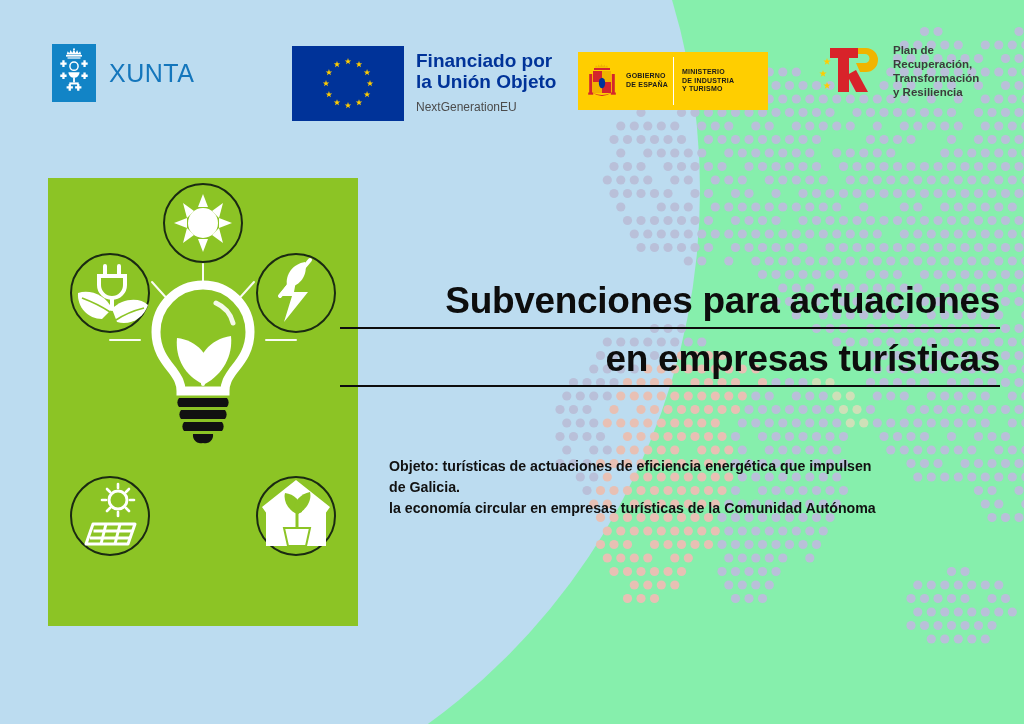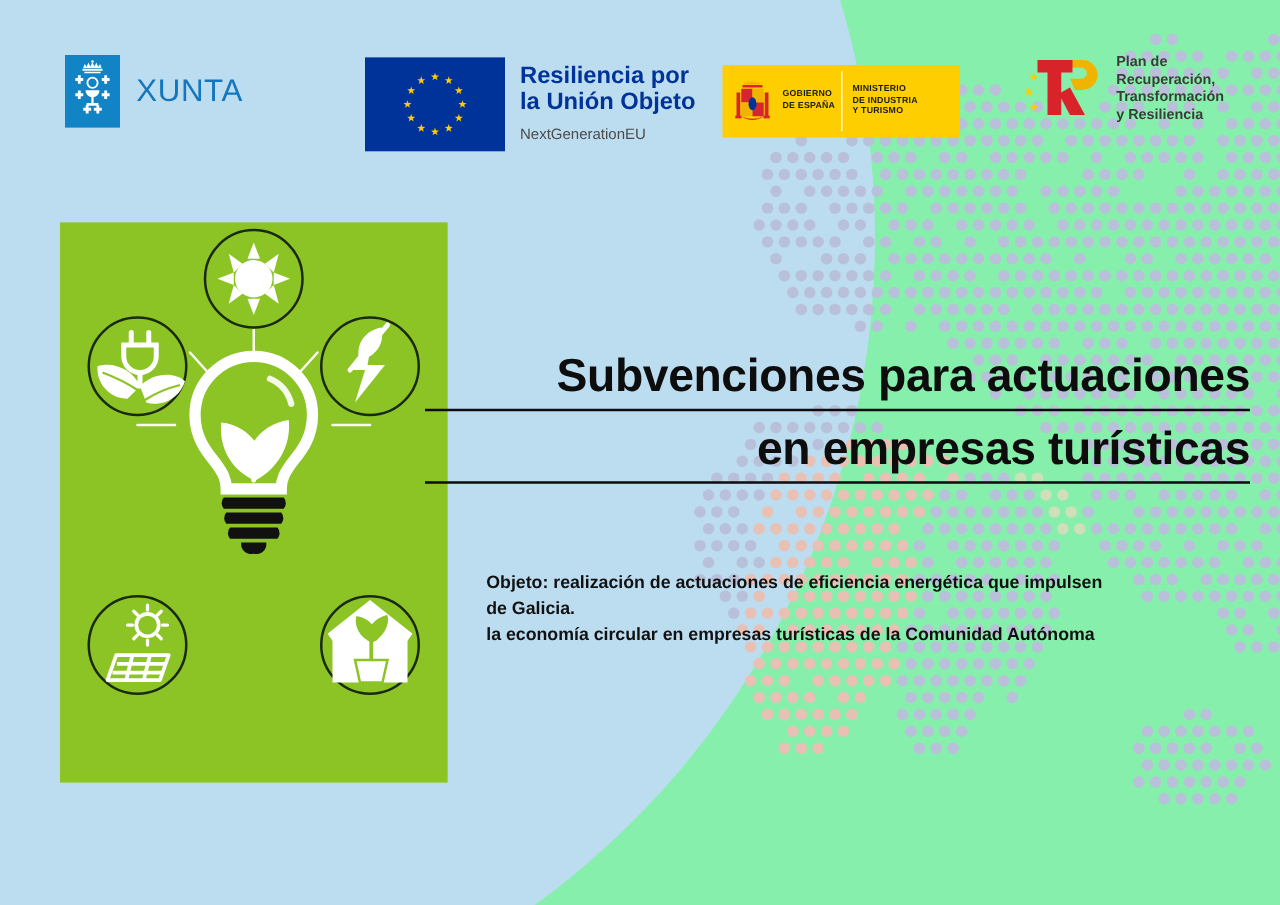--- a/index.html
+++ b/index.html
@@ -1149,21 +1149,21 @@
               <polygon points="56.00,56.10 56.80,58.40 59.23,58.45 57.29,59.92 58.00,62.25 56.00,60.86 54.00,62.25 54.71,59.92 52.77,58.45 55.20,58.40"></polygon>
               <polygon points="45.00,53.15 45.80,55.45 48.23,55.50 46.29,56.97 47.00,59.30 45.00,57.91 43.00,59.30 43.71,56.97 41.77,55.50 44.20,55.45"></polygon>
               <polygon points="36.95,45.10 37.75,47.40 40.18,47.45 38.24,48.92 38.95,51.25 36.95,49.86 34.95,51.25 35.65,48.92 33.71,47.45 36.15,47.40"></polygon>
               <polygon points="34.00,34.10 34.80,36.40 37.23,36.45 35.29,37.92 36.00,40.25 34.00,38.86 32.00,40.25 32.71,37.92 30.77,36.45 33.20,36.40"></polygon>
               <polygon points="36.95,23.10 37.75,25.40 40.18,25.45 38.24,26.92 38.95,29.25 36.95,27.86 34.95,29.25 35.65,26.92 33.71,25.45 36.15,25.40"></polygon>
               <polygon points="45.00,15.05 45.80,17.35 48.23,17.40 46.29,18.87 47.00,21.20 45.00,19.81 43.00,21.20 43.71,18.87 41.77,17.40 44.20,17.35"></polygon>
             </g>
         </svg>
       </div>
       <div class="eu-txt">
-        <div class="l1">Resiliencia por</div>
+        <div class="l1">Financiado por</div>
         <div class="l1">la Unión Objeto</div>
         <div class="l2">NextGenerationEU</div>
       </div>
     </div>
 
     <div class="logo logo-gob">
       <div class="gob-box">
         <svg class="gob-shield" viewBox="0 0 34 38" aria-hidden="true">
           <g>
 
@@ -1328,18 +1328,18 @@
       </g>
     </svg>
   </div>
 
   <div class="headline">
     <span class="tline">Subvenciones para  actuaciones</span>
     <span class="tline">en empresas turísticas</span>
   </div>
 
   <div class="objeto">
-    <div>Objeto: realización de actuaciones de eficiencia energética que impulsen</div>
+    <div>Objeto: turísticas de actuaciones de eficiencia energética que impulsen</div>
     <div>de Galicia.</div>
     <div>la economía circular en empresas turísticas de la  Comunidad Autónoma</div>
   </div>
 
 </div>
 
 </body></html>

